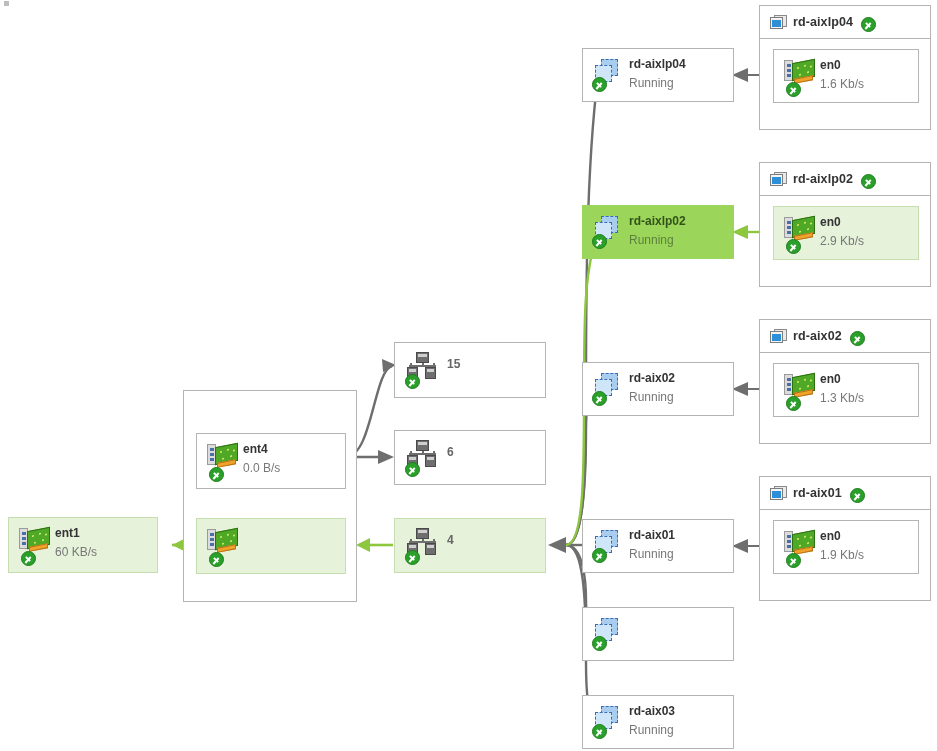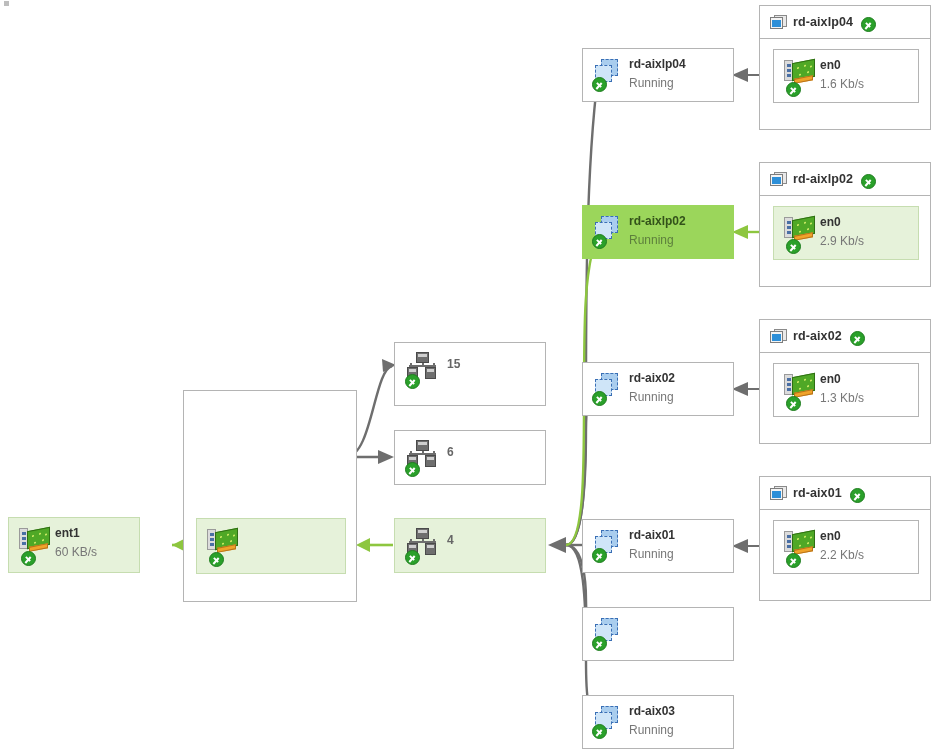--- a/index.html
+++ b/index.html
@@ -173,21 +173,21 @@
     <g>
       <line x1="762" y1="389" x2="746" y2="389" stroke="#6E6E6E" stroke-width="2"></line>
       <polygon points="732,389 748,382 748,396" fill="#6E6E6E"></polygon>
     </g>
     <g>
       <line x1="762" y1="546" x2="746" y2="546" stroke="#6E6E6E" stroke-width="2"></line>
       <polygon points="732,546 748,539 748,553" fill="#6E6E6E"></polygon>
     </g>
   </svg>
 
-  <div class="box lgreen" style="left:8px;top:517px;width:132px;height:56px;">
+  <div class="box lgreen" style="left:8px;top:517px;width:150px;height:56px;">
     <div class="ico ico-eth">
       <div class="bracket">
           <i class="a"></i>
           <i class="b"></i>
           <i class="c"></i>
         </div>
       <div class="card">
           <b></b>
           <b></b>
           <b></b>
@@ -198,20 +198,42 @@
     </div>
     <div class="chk badge-eth" style="left:12px;top:33px;"></div>
     <div class="node-txt">
       <div class="node-name">ent1</div>
       <div class="node-sub">60 KB/s</div>
     </div>
   </div>
 
   <div class="panel" style="left:183px;top:390px;width:174px;height:212px;">
 
+    <div class="box" style="left:12px;top:42px;width:150px;height:56px;">
+      <div class="ico ico-eth">
+        <div class="bracket">
+            <i class="a"></i>
+            <i class="b"></i>
+            <i class="c"></i>
+          </div>
+        <div class="card">
+            <b></b>
+            <b></b>
+            <b></b>
+            <b></b>
+            <b></b>
+          </div>
+        <div class="gold"></div>
+      </div>
+      <div class="chk badge-eth" style="left:12px;top:33px;"></div>
+      <div class="node-txt">
+        <div class="node-name">ent4</div>
+        <div class="node-sub">0.0 B/s</div>
+      </div>
+    </div>
 
     <div class="box lgreen" style="left:12px;top:127px;width:150px;height:56px;">
       <div class="ico ico-eth">
         <div class="bracket">
             <i class="a"></i>
             <i class="b"></i>
             <i class="c"></i>
           </div>
         <div class="card">
             <b></b>
@@ -219,21 +241,21 @@
             <b></b>
             <b></b>
             <b></b>
           </div>
         <div class="gold"></div>
       </div>
       <div class="chk badge-eth" style="left:12px;top:33px;"></div>
     </div>
   </div>
 
-  <div class="box" style="left:394px;top:342px;width:152px;height:64px;">
+  <div class="box" style="left:394px;top:342px;width:152px;height:56px;">
     <div class="ico ico-vlan">
       <div class="hub"></div>
         <div class="stem"></div>
       <div class="bar"></div>
         <div class="drop l"></div>
         <div class="drop r"></div>
       <div class="n l"></div>
         <div class="n r"></div>
     </div>
     <div class="chk badge-vlan" style="left:10px;top:31px;"></div>
@@ -456,18 +478,18 @@
             <b></b>
             <b></b>
             <b></b>
             <b></b>
           </div>
         <div class="gold"></div>
       </div>
       <div class="chk badge-eth" style="left:12px;top:32px;"></div>
       <div class="node-txt">
         <div class="node-name">en0</div>
-        <div class="node-sub">2.2 Kb/s</div>
+        <div class="node-sub">1.9 Kb/s</div>
       </div>
     </div>
   </div>
 
 </div>
 
 </body></html>

